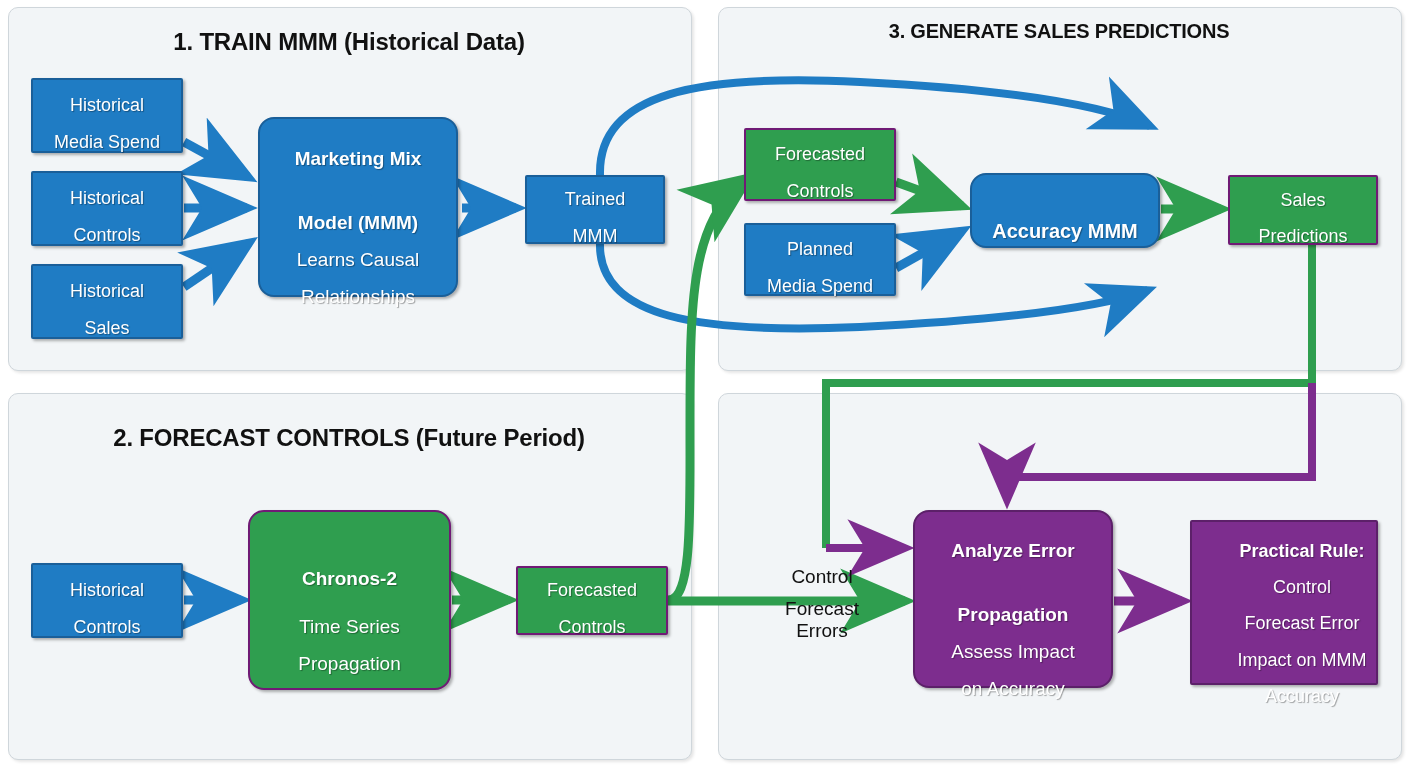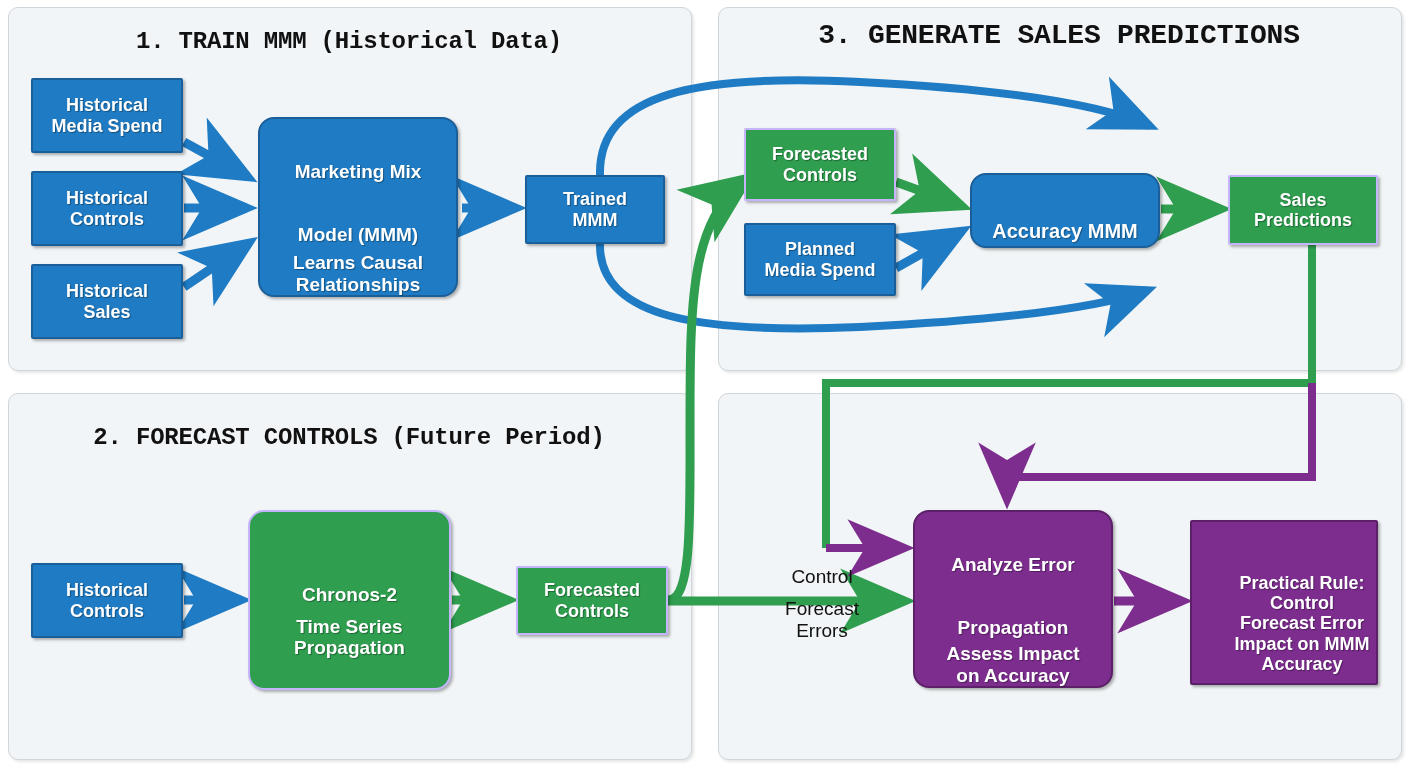--- a/index.html
+++ b/index.html
@@ -3,31 +3,31 @@
 <meta charset="utf-8">
 <style>
   html,body{margin:0;padding:0;background:#ffffff;}
   body{width:1408px;height:768px;position:relative;overflow:hidden;
        font-family:"Liberation Sans","DejaVu Sans",sans-serif;}
   #stage{position:absolute;left:0;top:0;width:1408px;height:768px;}
 
   .panel{position:absolute;background:#f2f5f7;border:1px solid #cfd6db;border-radius:10px;
          box-shadow:2px 2px 3px rgba(0,0,0,0.10);}
   .panel-title{position:absolute;width:100%;text-align:center;font-weight:bold;color:#111;
-               letter-spacing:-0.2px;font-family:Liberation Mono, monospace;}
+               letter-spacing:-0.2px;}
 
   .node{position:absolute;box-sizing:border-box;display:flex;flex-direction:column;
         align-items:center;justify-content:center;text-align:center;color:#ffffff;
         text-shadow:1px 1px 1px rgba(0,0,0,0.35);box-shadow:2px 2px 3px rgba(0,0,0,0.30);}
   .node .ttl{font-weight:bold;line-height:1.12;margin-top:42px;}
-  .node .sub{font-weight:bold;line-height:1.12;}
+  .node .sub{font-weight:normal;line-height:1.12;margin-top:16px;}
   .node .gap{height:0.55em;}
 
   .blue{background:#1f7cc4;border:2px solid #1a5f99;}
-  .green{background:#2f9e4f;border:2px solid #c4b5fd;}
+  .green{background:#2f9e4f;border:2px solid #701a75;}
   .purple{background:#7d2d8e;border:2px solid #5c2069;}
   .rect{border-radius:2px;}
   .round{border-radius:16px;}
 
   .edgelabel{position:absolute;color:#111;text-align:center;line-height:1.15;}
 
   svg.lines{position:absolute;left:0;top:0;width:1408px;height:768px;overflow:visible;}
 </style>
 </head>
 <body>
@@ -75,21 +75,21 @@
 
     <path d="M826,548 L905,548" stroke="#7d2d8e" stroke-width="8" fill="none" marker-end="url(#ahPurple)"></path>
 
     <path d="M1312,383 L1312,477 L1007,477 L1007,500" stroke="#7d2d8e" stroke-width="8" fill="none" marker-end="url(#ahPurple)"></path>
 
     <path d="M1114,601 L1182,601" stroke="#7d2d8e" stroke-width="9" fill="none" marker-end="url(#ahPurple)"></path>
   </svg>
 
   <div class="panel-title" style="left:8px;top:28px;width:682px;font-size:24px;">1. TRAIN MMM (Historical Data)</div>
   <div class="panel-title" style="left:8px;top:424px;width:682px;font-size:24px;">2. FORECAST CONTROLS (Future Period)</div>
-  <div class="panel-title" style="left:718px;top:20px;width:682px;font-size:28px;">3. GENERATE SALES PREDICTIONS</div>
+  <div class="panel-title" style="left:718px;top:20px;width:682px;font-size:20px;">3. GENERATE SALES PREDICTIONS</div>
 
   <div class="node blue rect" style="left:31px;top:78px;width:152px;height:75px;font-size:18px;">
     <div class="sub">Historical</div>
     <div class="sub">Media Spend</div>
   </div>
 
   <div class="node blue rect" style="left:31px;top:171px;width:152px;height:75px;font-size:18px;">
     <div class="sub">Historical</div>
     <div class="sub">Controls</div>
   </div>

